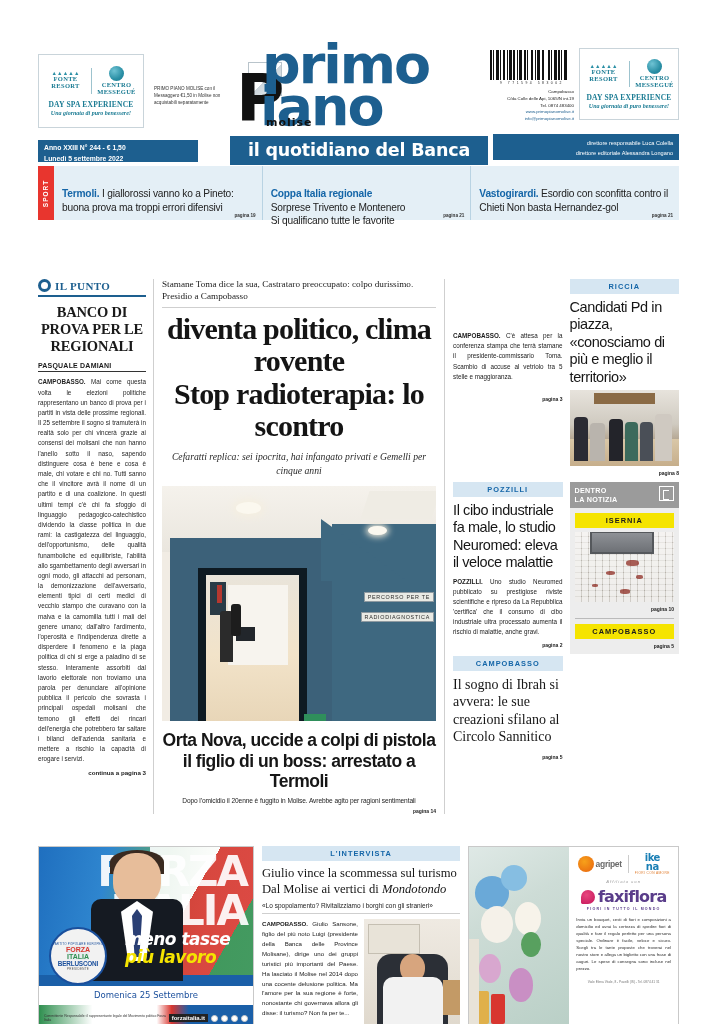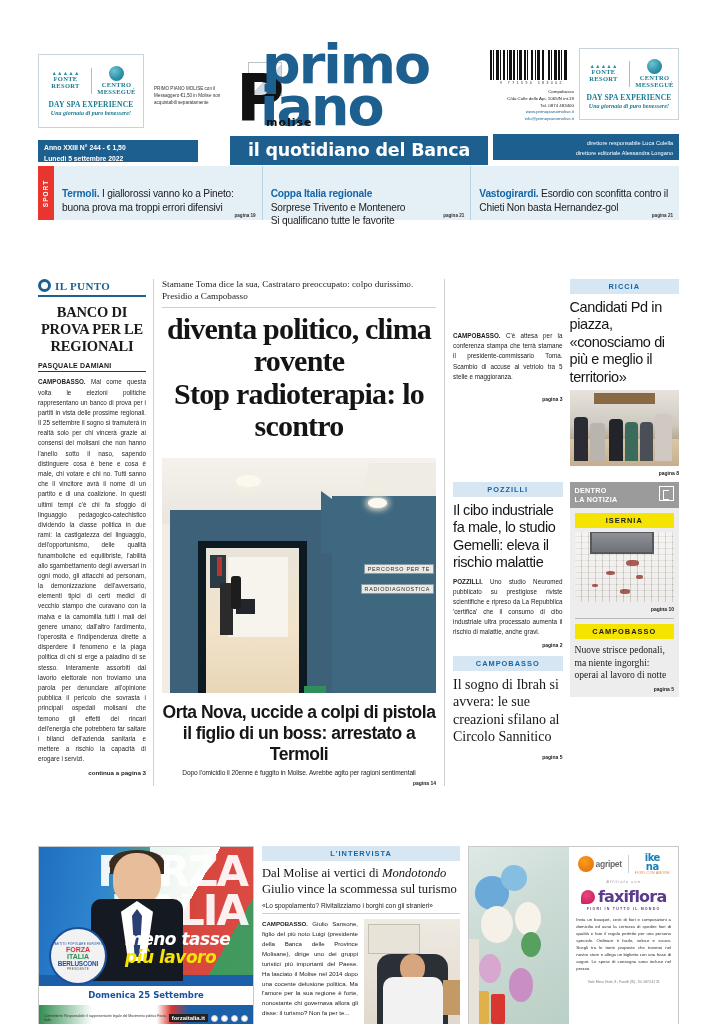--- a/index.html
+++ b/index.html
@@ -249,21 +249,21 @@
              border-radius:50%; background:#f2f2f2; border:2px solid #1a4f9c;
              display:flex; flex-direction:column; align-items:center; justify-content:center; }
   .fi-l1 { font-size:7px; font-weight:bold; color:#d8362f; background:#e8ebee;
            line-height:1; }
   .fi-l2 { font-size:6.4px; font-weight:bold; color:#1a4f9c; letter-spacing:-.2px; }
   .fi-slog { position:absolute; left:86px; top:84px; }
   .fi-s1 { font-family:"DejaVu Sans", sans-serif; font-style:italic; font-weight:bold;
            font-size:17px; line-height:1.05; letter-spacing:-.5px; }
   .fi-bar { position:absolute; left:0; bottom:26px; width:100%; background:#fff;
             text-align:center; padding:4px 0 5px; }
-  .fi-b1 { font-family:"DejaVu Sans", sans-serif; font-weight:bold; font-size:8.5px;
+  .fi-b1 { font-family:"DejaVu Sans", sans-serif; font-weight:normal; font-size:8.5px;
            color:#1a4f9c; }
   .fi-b2 { font-family:"DejaVu Sans", sans-serif; font-weight:bold; font-size:12.5px;
            color:#111; letter-spacing:-.4px; margin-top:1px; }
   .fi-foot { position:absolute; left:0; bottom:0; width:100%; height:26px;
              background:linear-gradient(90deg,#2f8f4f,#ffffff 25%,#ffffff 55%,#d8362f 62%,#1a5fa8 70%);
              display:flex; align-items:center; justify-content:space-between; padding:0 5px; }
   .fi-fl { font-size:3.4px; color:#333; max-width:130px; line-height:1.3; }
   .fi-fr { display:flex; align-items:center; gap:3px; }
   .fi-site { font-size:6px; font-weight:bold; color:#fff; background:#222; padding:1px 3px; }
   .fi-dot { width:7px; height:7px; border-radius:50%; background:#fff; border:1px solid #ccc; }
@@ -475,20 +475,21 @@
         <div class="ed-cont">continua a pagina 3</div>
       </div>
 
       <div class="col-c">
         <div class="kicker">Stamane Toma dice la sua, Castrataro preoccupato: colpo durissimo. Presidio a Campobasso</div>
         <div class="headline">
           <div>diventa politico, clima rovente</div>
           <div>Stop radioterapia: lo scontro</div>
         </div>
         <div class="subhead">
+          <div>Cefaratti replica: sei ipocrita, hai infangato privati e Gemelli per cinque anni</div>
         </div>
 
         <div class="photo ph-main">
           <div class="corridor">
             <div class="c-ceil"></div>
             <div class="c-panel"></div>
             <div class="c-wall"></div>
             <div class="c-wall2"></div>
             <div class="c-diag"></div>
             <div class="c-light"></div>
@@ -538,21 +539,21 @@
               <div class="fig" style="left:78%;width:16%;height:62%;background:#cfc9c1"></div>
             </div>
             <div class="pgnum">pagina 8</div>
           </div>
         </div>
 
         <div class="r-split" style="margin-top:6px">
 
           <div class="r-a">
             <div class="label label-blue">POZZILLI</div>
-            <div class="r-title">Il cibo industriale fa male, lo studio Gemelli: eleva il rischio malattie</div>
+            <div class="r-title">Il cibo industriale fa male, lo studio Neuromed: eleva il veloce malattie</div>
             <div class="r-body"><b>POZZILLI.</b><span> Uno studio Neuromed pubblicato su prestigiose riviste scientifiche e ripreso da La Repubblica 'certifica' che il consumo di cibo industriale ultra processato aumenta il rischio di malattie, anche gravi.</span></div>
             <div class="pgnum">pagina 2</div>
 
             <div class="label label-blue" style="margin-top:8px">CAMPOBASSO</div>
             <div class="r-title-serif">Il sogno di Ibrah si avvera: le sue creazioni sfilano al Circolo Sannitico</div>
             <div class="pgnum" style="margin-top:8px">pagina 5</div>
           </div>
 
           <div class="r-b">
             <div class="dentro">
@@ -569,21 +570,20 @@
                 <div class="is-grate"></div>
                 <div class="is-blood" style="left:52%;top:40%;width:13%;height:9%"></div>
                 <div class="is-blood" style="left:32%;top:56%;width:9%;height:6%"></div>
                 <div class="is-blood" style="left:62%;top:62%;width:7%;height:5%"></div>
                 <div class="is-blood" style="left:18%;top:74%;width:6%;height:4%"></div>
                 <div class="is-blood" style="left:46%;top:82%;width:10%;height:6%"></div>
               </div>
               <div class="pgnum">pagina 10</div>
               <hr class="hr-thin">
               <div class="label label-yellow">CAMPOBASSO</div>
-              <div class="r-title-serif2">Nuove strisce pedonali, ma niente ingorghi: operai al lavoro di notte</div>
               <div class="pgnum">pagina 5</div>
             </div>
           </div>
         </div>
       </div>
 
     </div>
   </div>
 
   <div class="bottom">
@@ -626,22 +626,22 @@
           <div class="fi-dot"></div>
           <div class="fi-dot"></div>
           <div class="fi-dot"></div>
         </div>
       </div>
     </div>
 
     <div class="b-mid">
       <div class="label label-blue">L'INTERVISTA</div>
       <div class="iv-title">
+        <div>Giulio vince la scommessa sul turismo</div>
         <div><span>Dal Molise ai vertici di </span><i>Mondotondo</i></div>
-        <div>Giulio vince la scommessa sul turismo</div>
       </div>
       <div class="iv-quote">«Lo spopolamento? Rivitalizziamo i borghi con gli stranieri»</div>
 
       <div class="iv-row">
         <div class="iv-body"><b>CAMPOBASSO.</b><span> Giulio Sansone, figlio del più noto Luigi (presidente della Banca delle Province Molisane), dirige uno dei gruppi turistici più importanti del Paese. Ha lasciato il Molise nel 2014 dopo una cocente delusione politica. Ma l'amore per la sua regione è forte, nonostante chi governava allora gli disse: il turismo? Non fa per te...</span>
           
         </div>
         <div class="iv-ph photo">
           <div class="iv-wall"></div>
           <div class="iv-board"></div>

